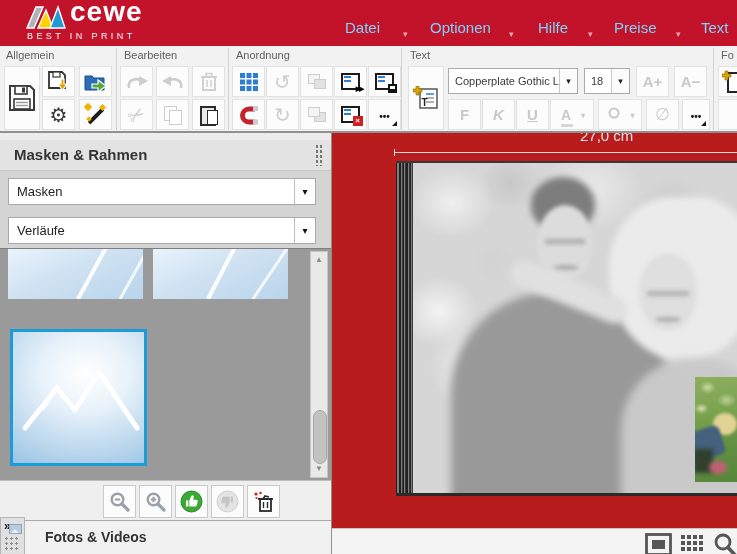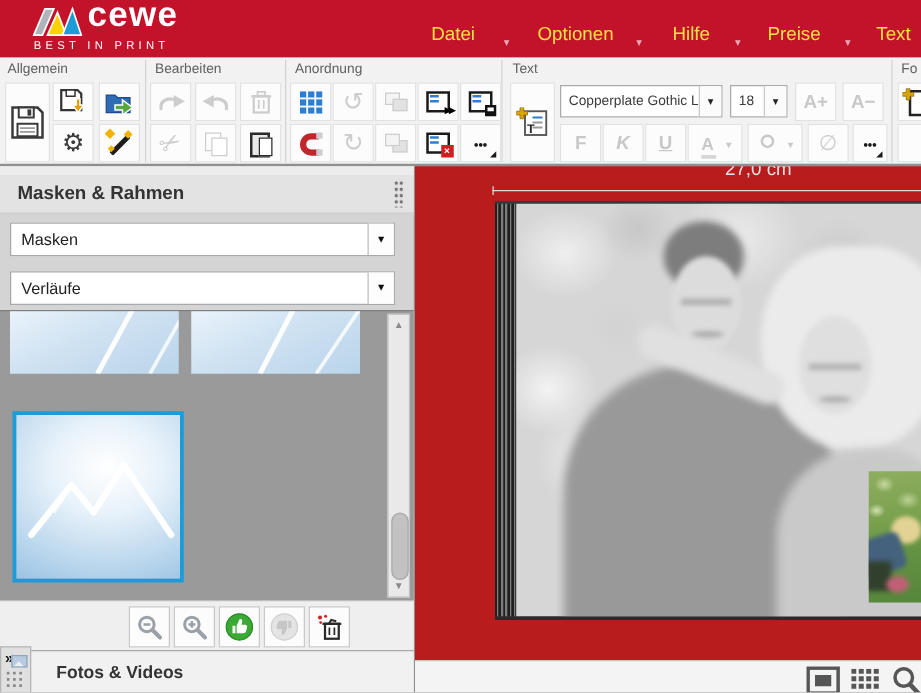--- a/index.html
+++ b/index.html
@@ -4,21 +4,21 @@
 <style>
   html,body{margin:0;padding:0;}
   .root{position:relative;width:737px;height:554px;overflow:hidden;background:#9e9e9e;
         font-family:"Liberation Sans",sans-serif;color:#333;-webkit-font-smoothing:antialiased;}
 
   
   .topbar{position:absolute;left:0;top:0;width:737px;height:46px;background:#c3132b;}
   .logomark{position:absolute;left:26px;top:5px;}
   .logotext{position:absolute;left:70px;top:-4px;font-size:28px;font-weight:bold;color:#fff;letter-spacing:1px;}
   .tagline{position:absolute;left:27px;top:31px;font-size:9px;color:#fff;letter-spacing:3.4px;}
-  .menuitem{position:absolute;top:19px;font-size:15px;color:#fde047;cursor:default;}
+  .menuitem{position:absolute;top:19px;font-size:15px;color:#7dd3fc;cursor:default;}
   .menuitem.active{top:18px;height:28px;background:#fff;color:#c3132b;text-align:center;line-height:28px;}
   .menuchev{position:absolute;top:30px;font-size:9px;color:#eca8b2;line-height:9px;}
 
   
   .toolbar{position:absolute;left:0;top:46px;width:737px;height:85px;background:#f2f2f2;border-bottom:2px solid #8f8f8f;}
   .seclabel{position:absolute;top:3px;font-size:11px;color:#5f5f5f;}
   .tdiv{position:absolute;top:2px;width:1px;height:82px;background:#d2d2d2;}
   .tbtn{position:absolute;width:33px;height:31px;background:#fcfcfc;border:1px solid #e2e2e2;box-sizing:border-box;
         display:flex;align-items:center;justify-content:center;overflow:hidden;}
   .tbtn.big{width:36px;height:64px;}

